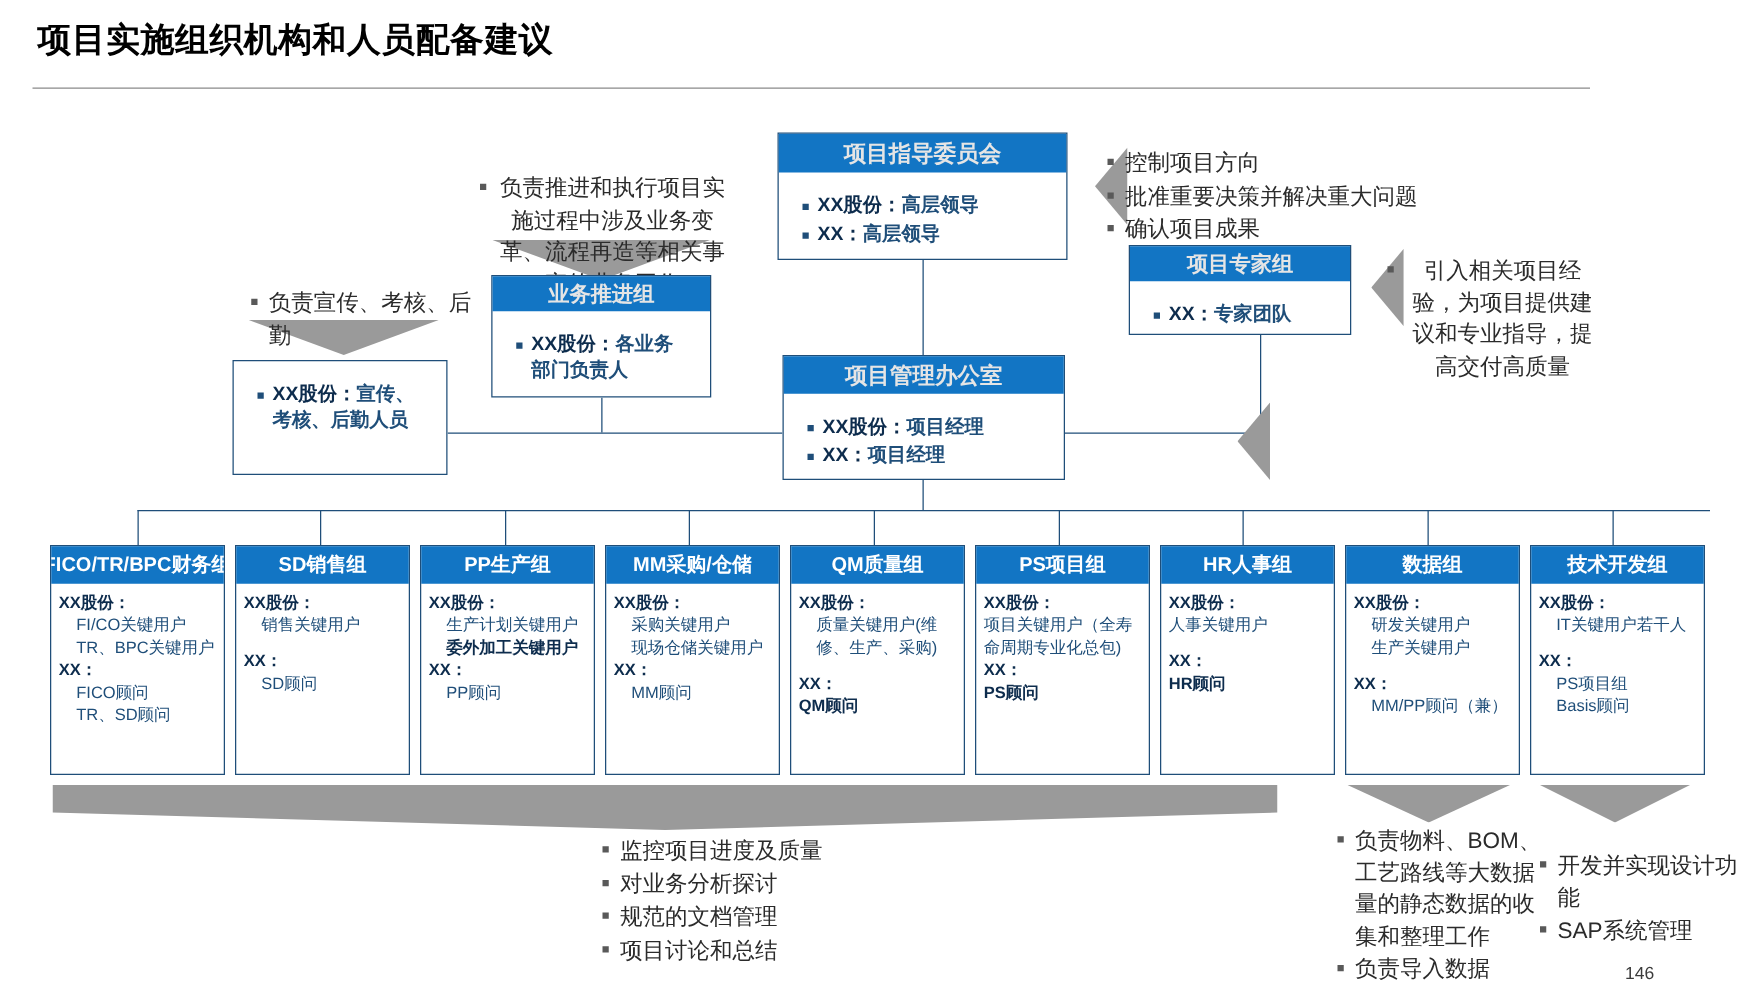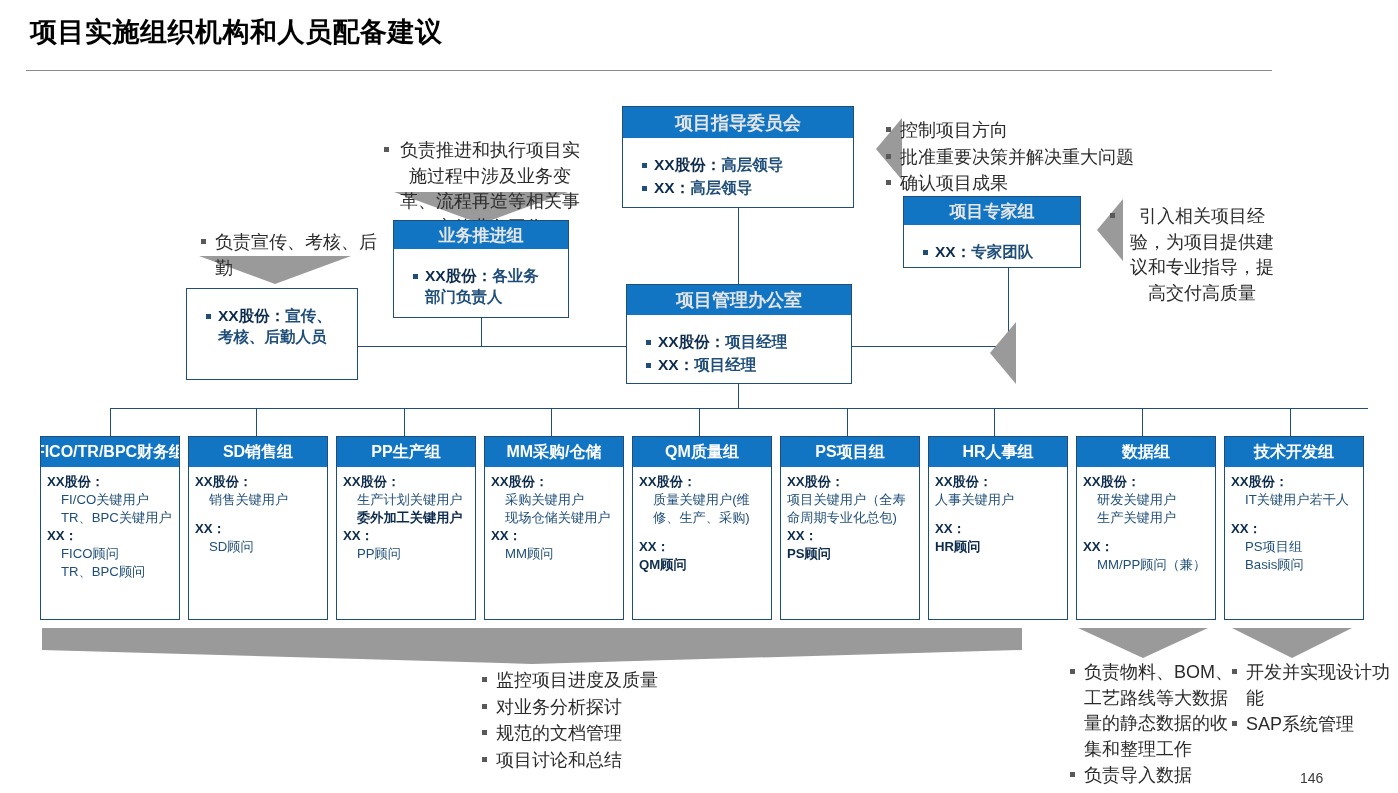--- a/index.html
+++ b/index.html
@@ -243,21 +243,21 @@
 
 
   <div class="dept" style="left:40px;top:436px;width:140px;height:184px;">
     <div class="dhdr">FICO/TR/BPC财务组</div>
     <div class="dbdy">
       <span class="lbl">XX股份：</span>
       <span class="sub">FI/CO关键用户</span>
       <span class="sub">TR、BPC关键用户</span>
       <span class="lbl">XX：</span>
       <span class="sub">FICO顾问</span>
-      <span class="sub">TR、BPC顾问</span>
+      <span class="sub">TR、SD顾问</span>
     </div>
   </div>
 
   <div class="dept" style="left:188px;top:436px;width:140px;height:184px;">
     <div class="dhdr">SD销售组</div>
     <div class="dbdy">
       <span class="lbl">XX股份：</span>
       <span class="sub">销售关键用户</span>
       <span class="gap"></span>
       <span class="lbl">XX：</span>
@@ -352,21 +352,21 @@
     </ul>
   </div>
 
   <div class="notes" style="left:1068px;top:660px;width:176px;">
     <ul>
       <li>负责物料、BOM、工艺路线等大数据量的静态数据的收集和整理工作</li>
       <li>负责导入数据</li>
     </ul>
   </div>
 
-  <div class="notes" style="left:1230px;top:660px;width:160px;">
+  <div class="notes" style="left:1230px;top:680px;width:160px;">
     <ul>
       <li>开发并实现设计功能</li>
       <li>SAP系统管理</li>
     </ul>
   </div>
 
   <div class="foot" style="left:1178px;top:770px;margin-top:37px;">2024 XX</div>
   <div class="foot" style="left:1300px;top:770px;">146</div>
 
 </div>

